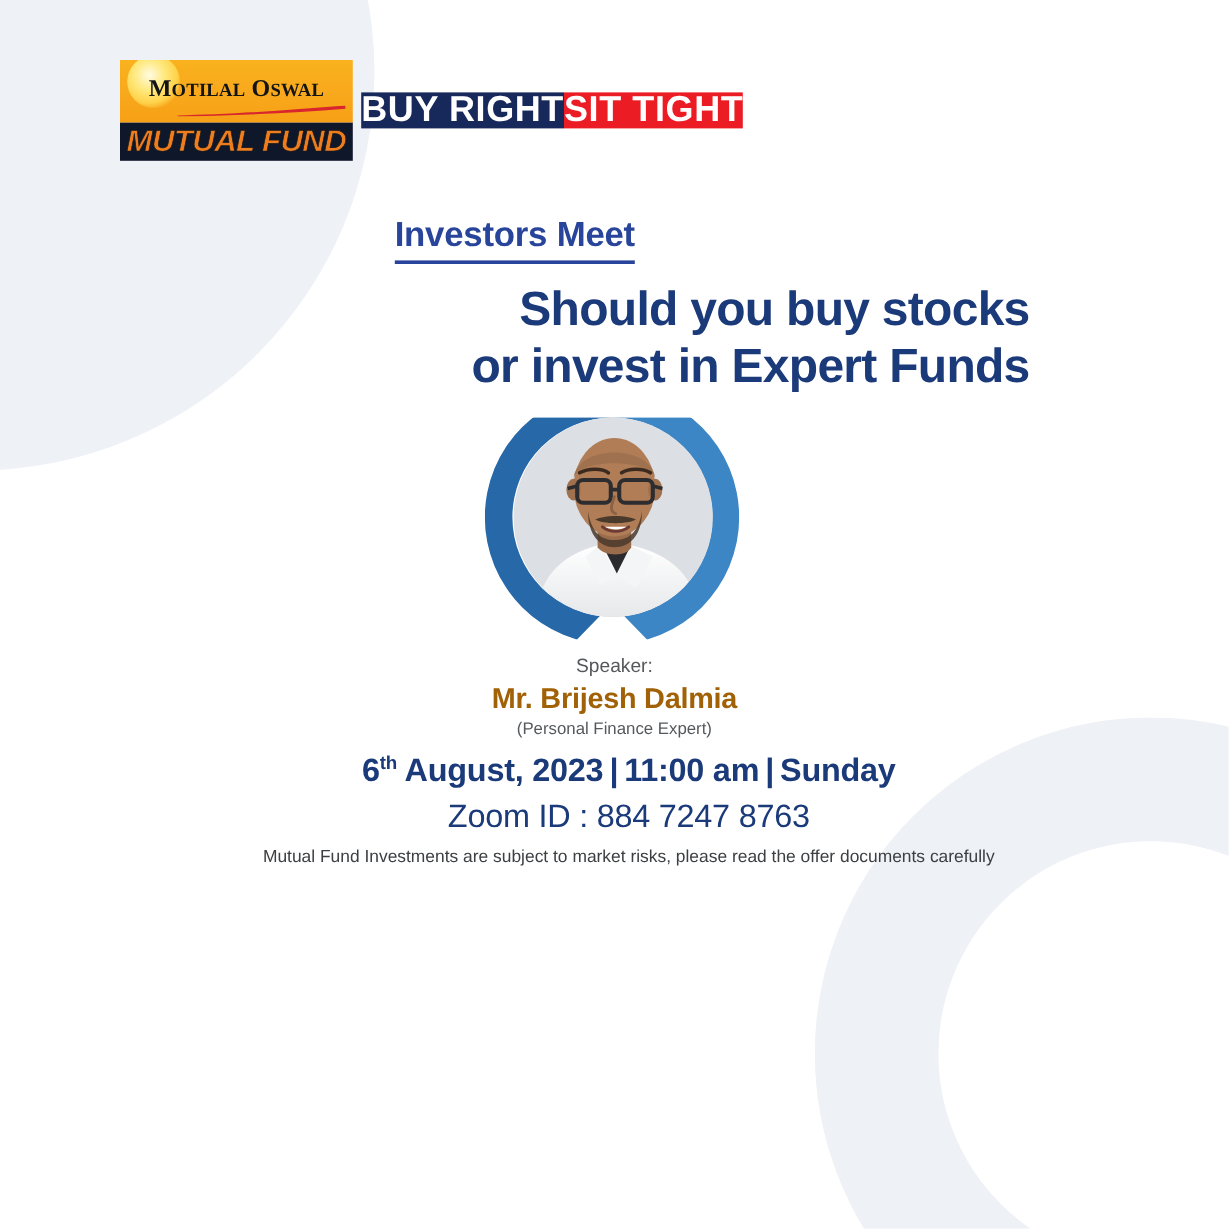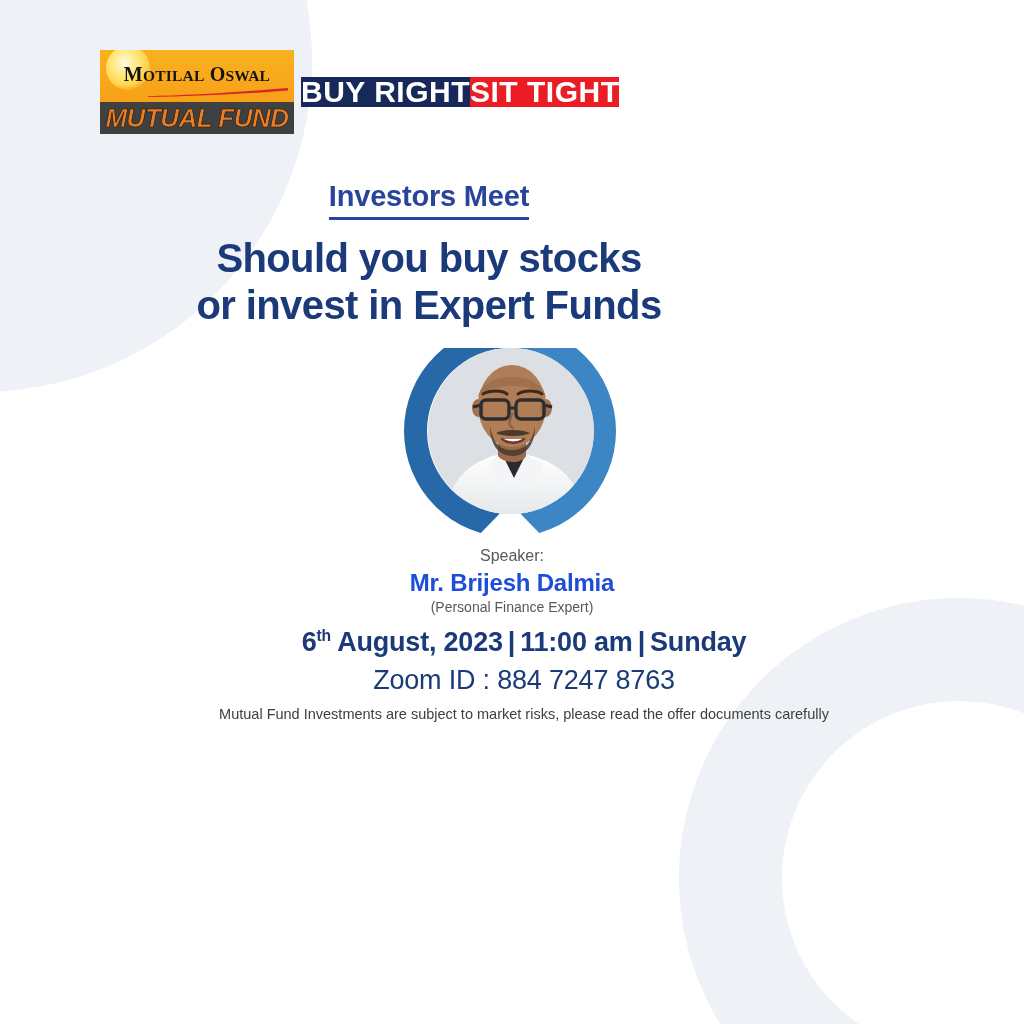--- a/index.html
+++ b/index.html
@@ -94,21 +94,21 @@
   .logo-swoosh {
     position: absolute;
     z-index: 3;
     left: 48px;
     bottom: 5px;
     width: 140px;
     height: 9px;
   }
   .logo-mf {
     flex: 0 0 32px;
-    background: #404040;
+    background: #0f172a;
     display: flex;
     align-items: center;
     justify-content: center;
     overflow: hidden;
   }
   .logo-mf-text {
     font-family: "Liberation Sans", sans-serif;
     font-weight: 700;
     font-style: italic;
     font-size: 25px;
@@ -170,20 +170,21 @@
     padding-bottom: 4px;
     border-bottom: 3px solid #28459b;
   }
   .title {
     margin-top: 15px;
     font-weight: 700;
     font-size: 40px;
     color: #1b3a7a;
     line-height: 1.18;
     letter-spacing: -0.6px;
+    text-align: right;
   }
   .title-line { display: block; }
 
   
   .portrait {
     position: absolute;
     left: 404px;
     top: 340px;
     width: 212px;
     height: 200px;
@@ -214,21 +215,21 @@
   }
   .speaker-label {
     font-size: 16px;
     color: #56595c;
     line-height: 1.25;
   }
   .speaker-name {
     margin-top: 3px;
     font-weight: 700;
     font-size: 24px;
-    color: #1d4ed8;
+    color: #a16207;
     line-height: 1.15;
     letter-spacing: -0.2px;
   }
   .speaker-role {
     margin-top: 2px;
     font-size: 14px;
     color: #56595c;
     line-height: 1.2;
   }
 

